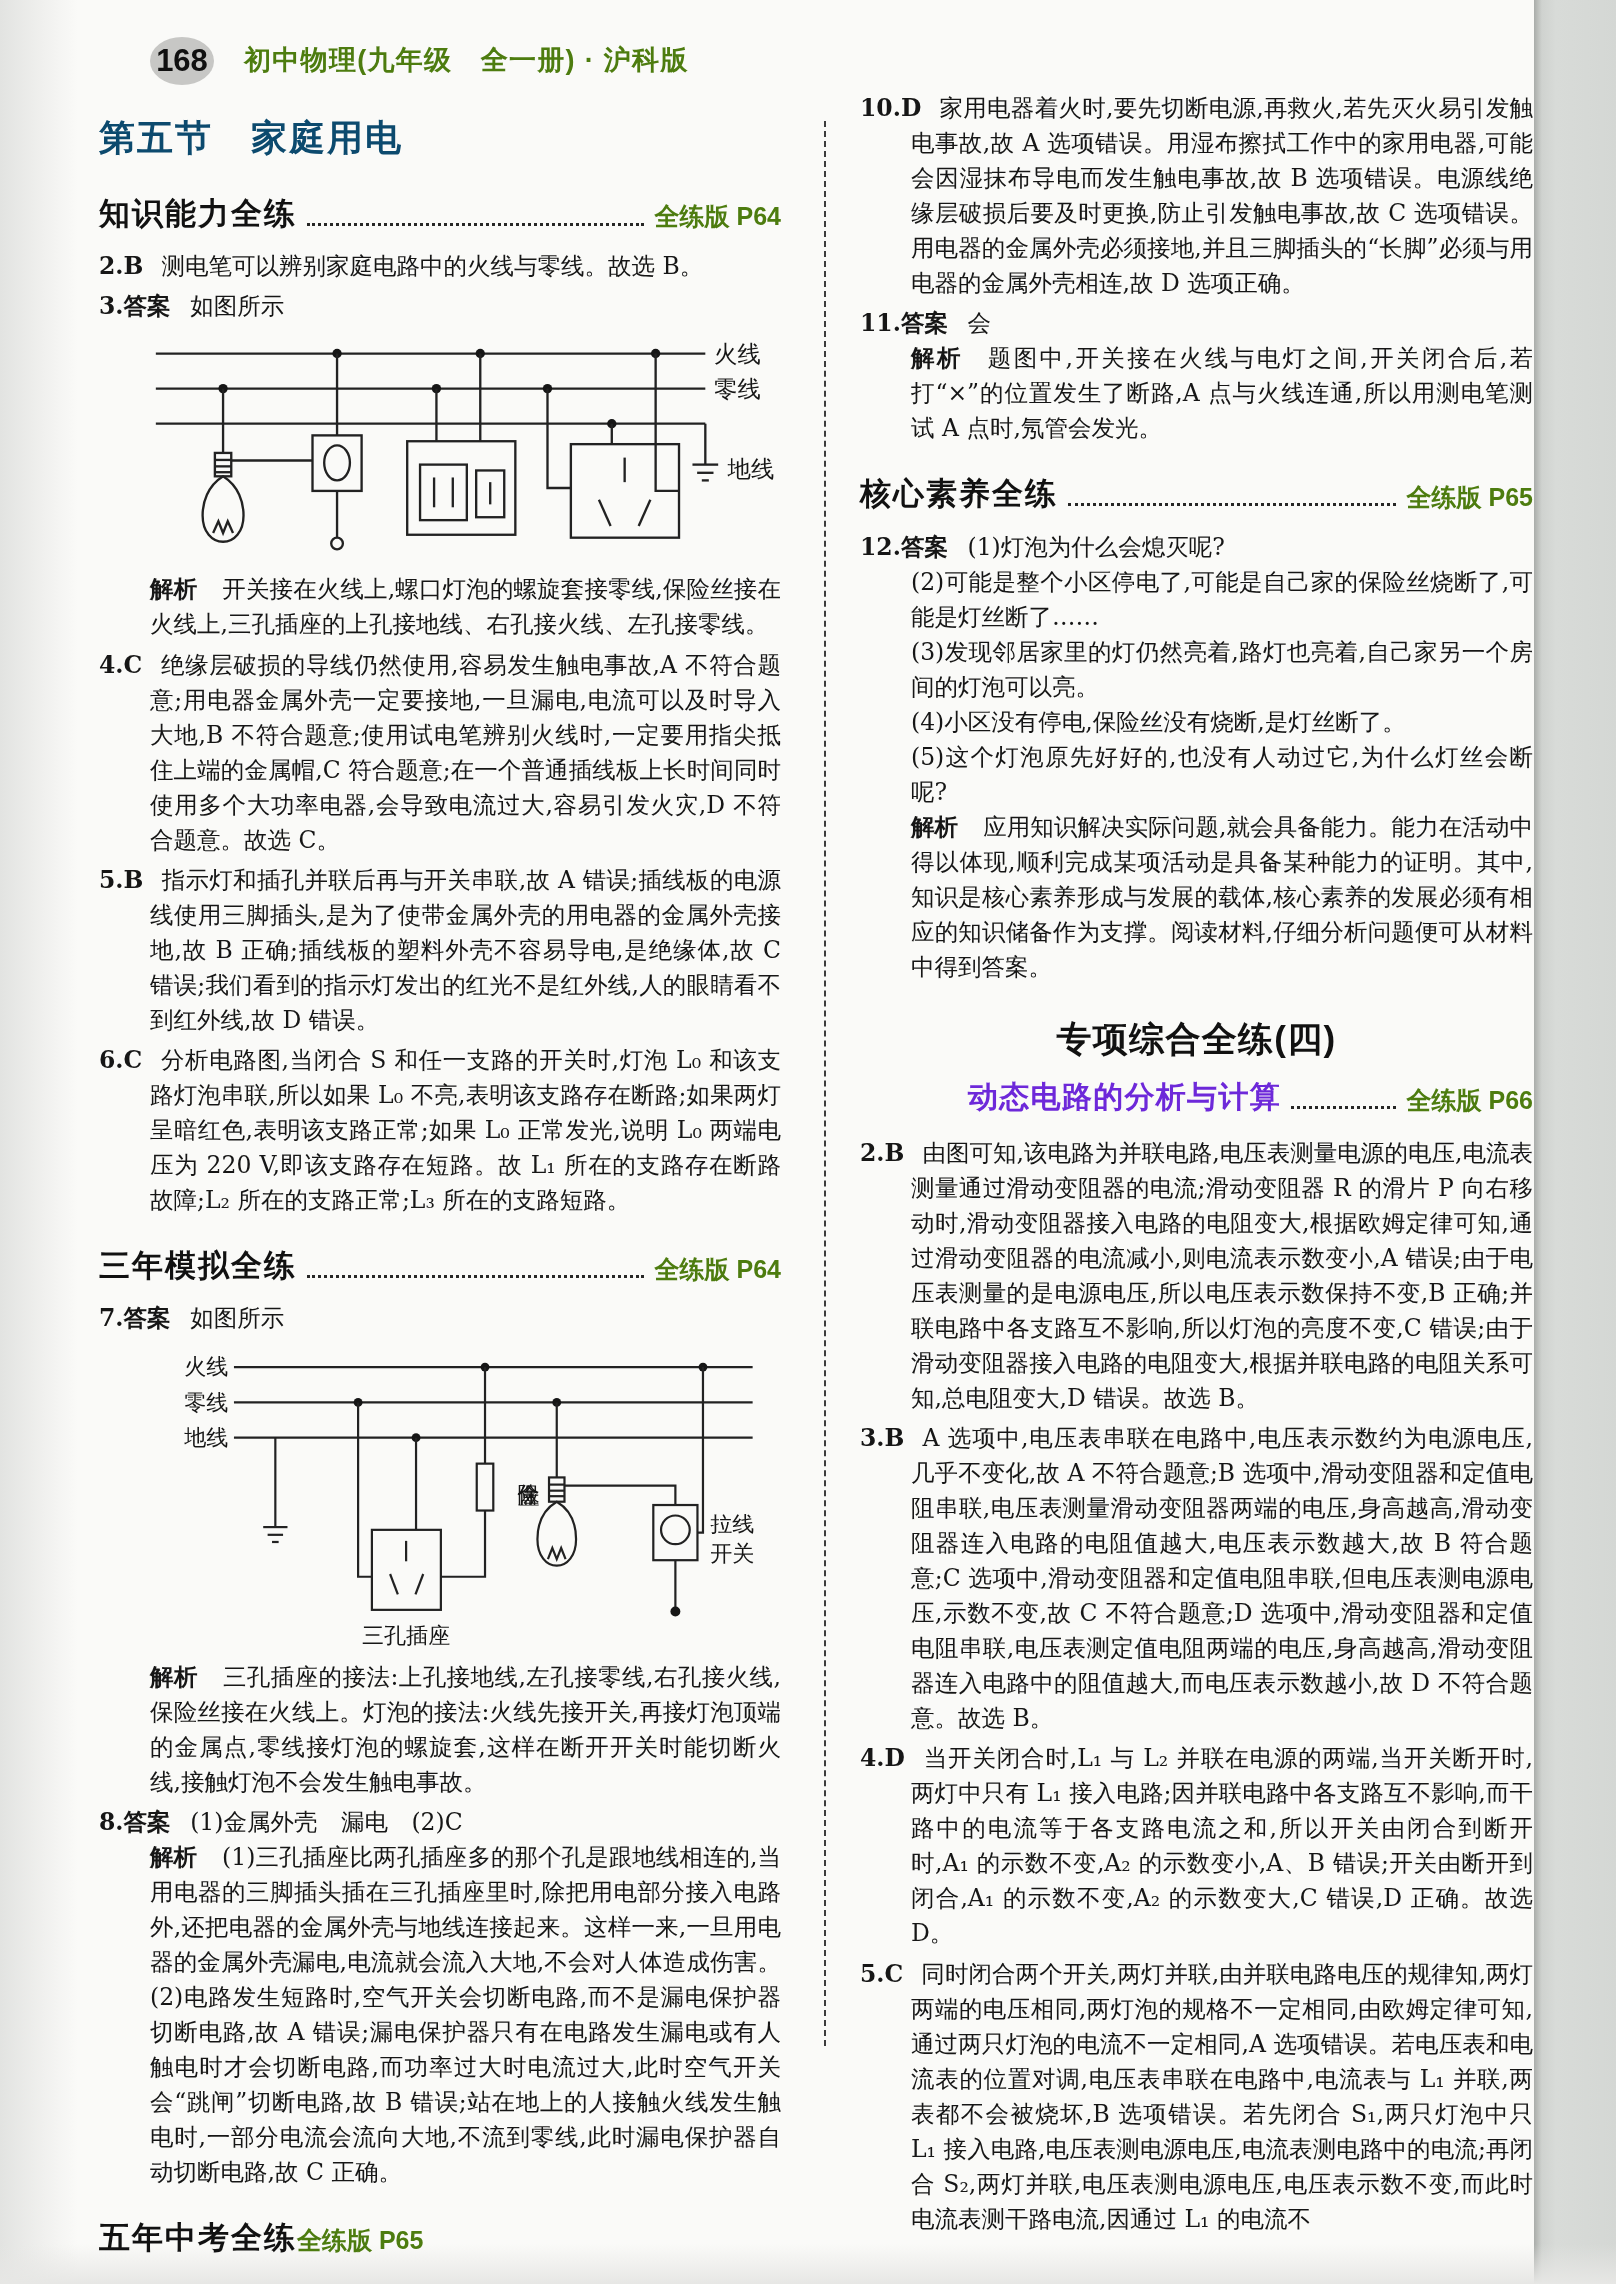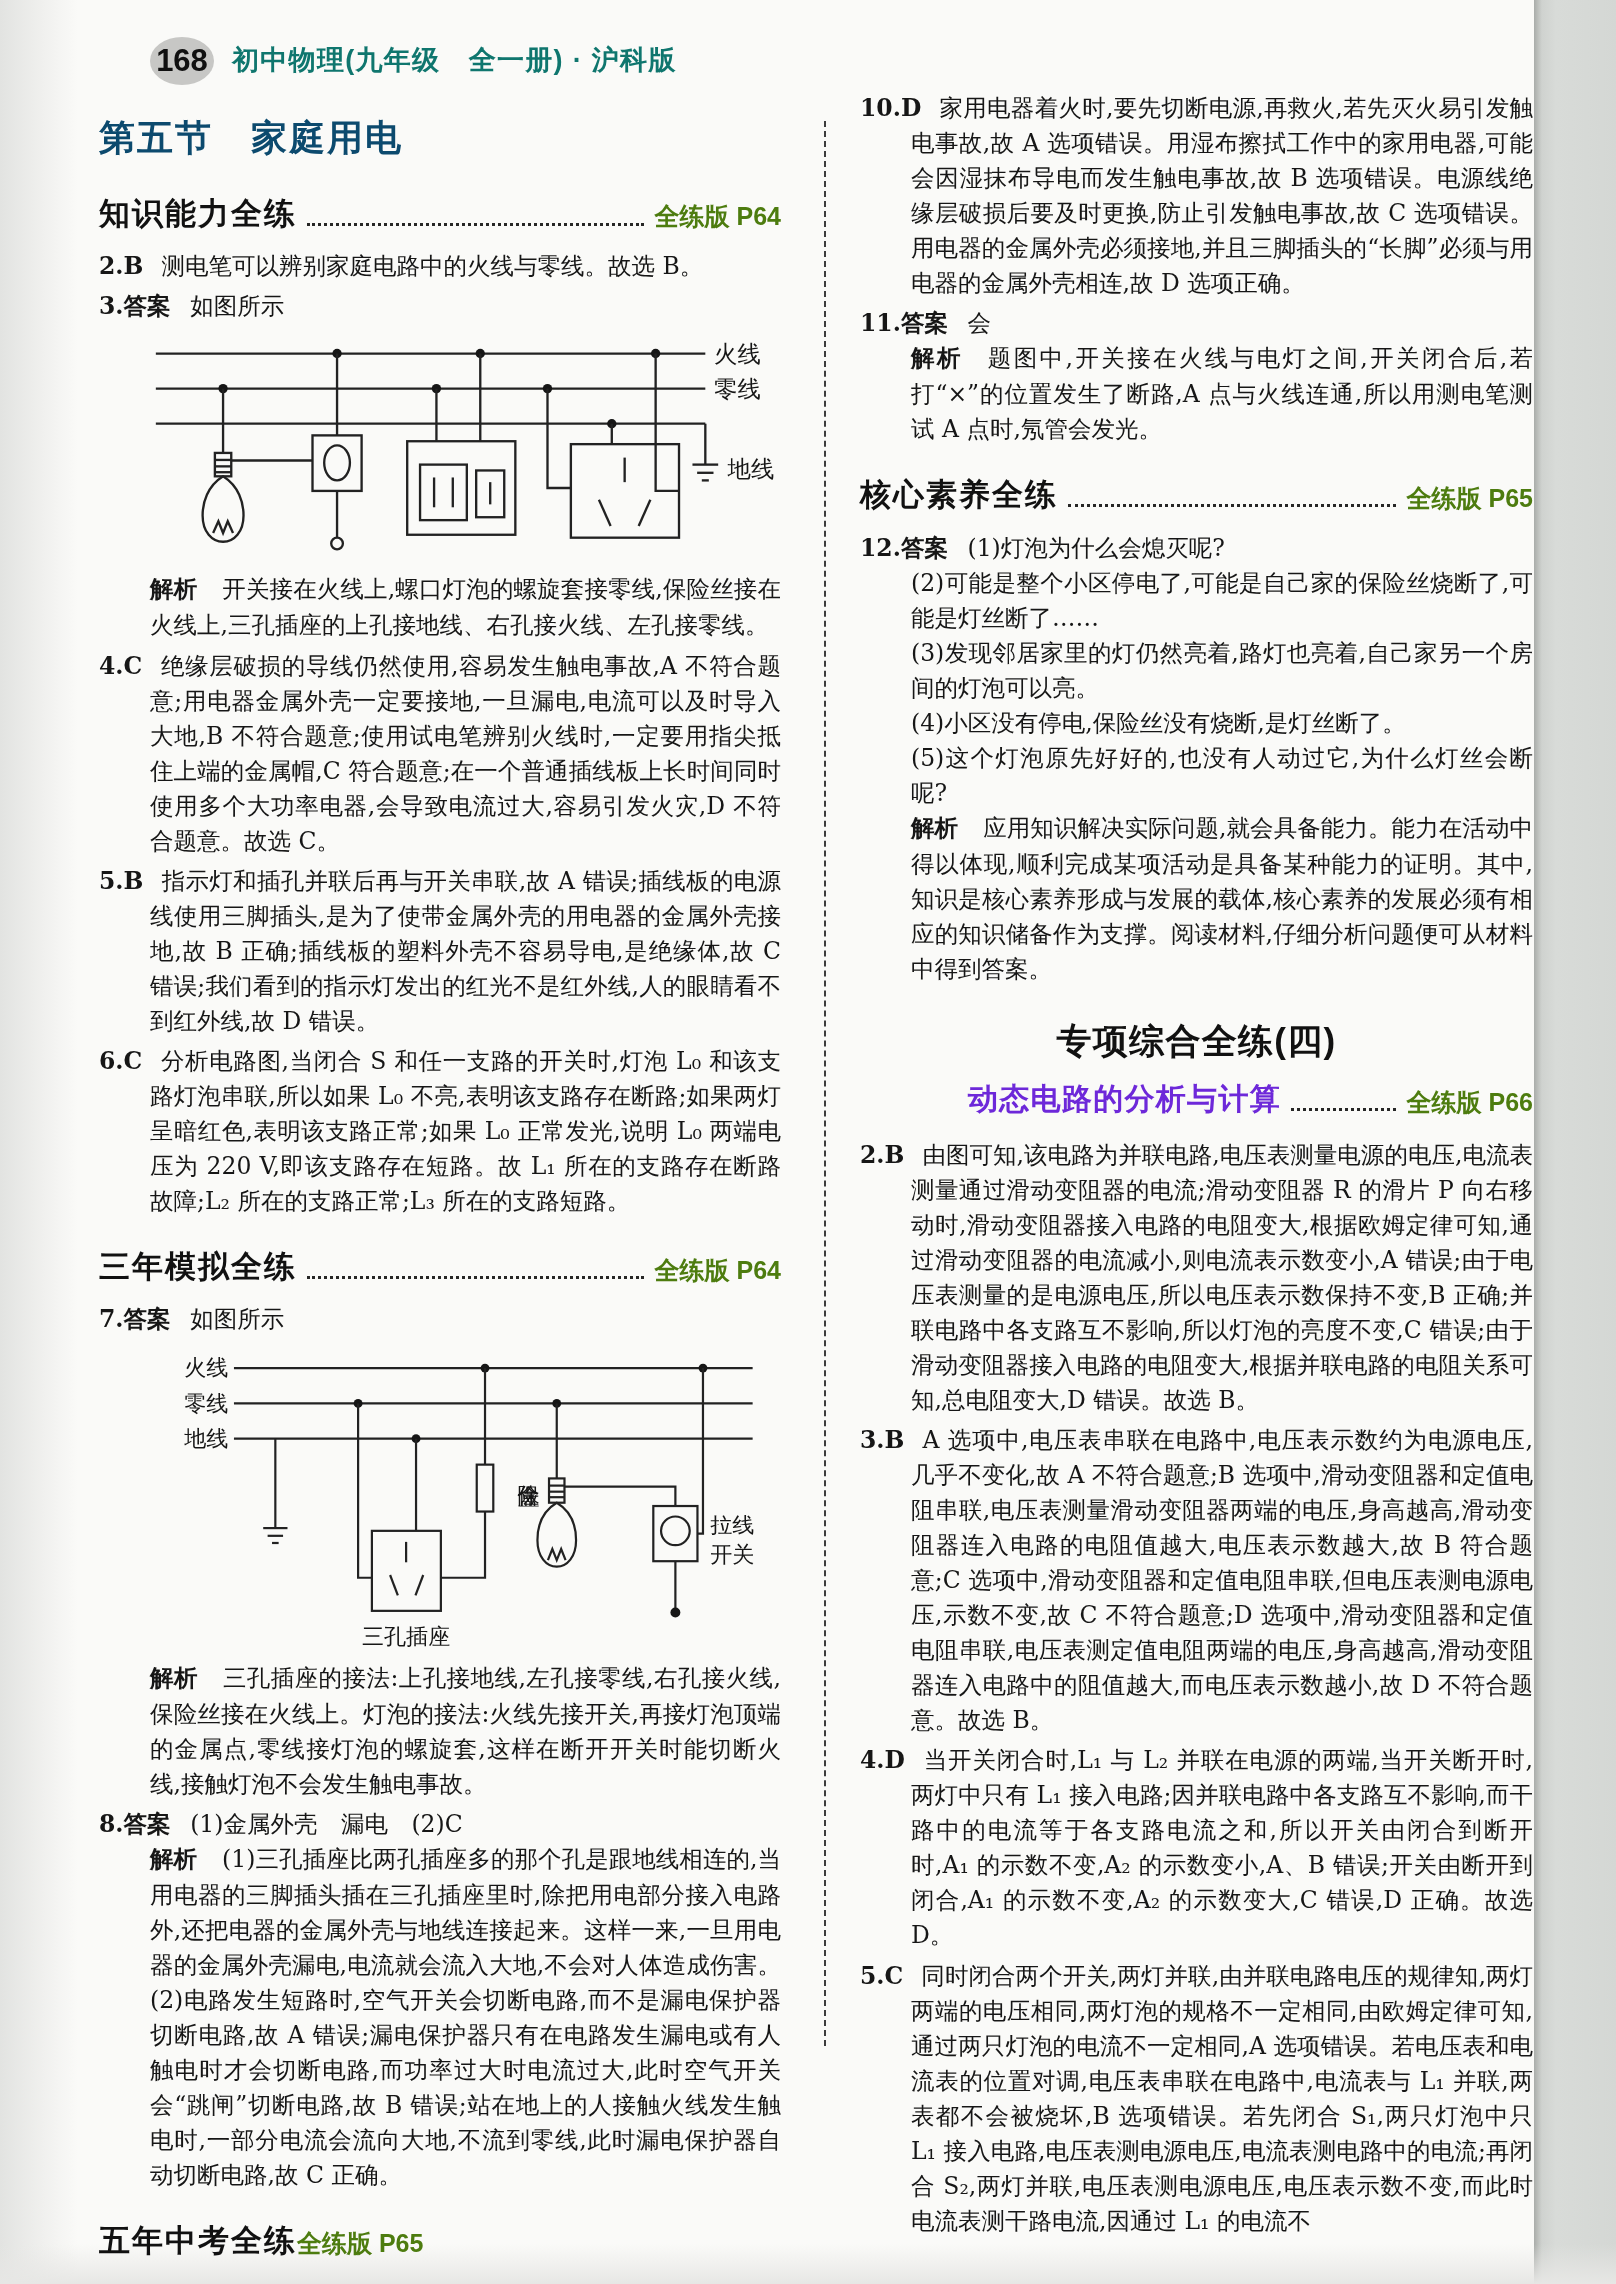--- a/index.html
+++ b/index.html
@@ -8,40 +8,40 @@
     background:linear-gradient(to right,#e2e3e1,#f0f0ee 55%,rgba(250,250,248,0));}
   .edge-right{position:absolute;top:0;left:1534px;width:83px;height:2284px;
     background:linear-gradient(to right,#a9aca9 0px,#cfd2cf 7.8px,#d8dbd8 22px,#d4d7d4 100%);}
   .edge-bottom{position:absolute;left:0;top:2244px;width:1616px;height:40px;
     background:linear-gradient(to bottom,rgba(250,250,248,0),#e7e7e5);}
   .divider{position:absolute;left:824px;top:121px;height:1925px;width:0;border-left:2.6px dashed #3c3c3c;}
 
   .pagehead{position:absolute;left:150px;top:37px;display:flex;align-items:center;gap:18px;}
   .badge{width:64px;height:48px;background:#c7c7c5;border-radius:50%;display:flex;align-items:center;justify-content:center;
     font:bold 31px "Liberation Sans",sans-serif;color:#101010;}
-  .booktitle{font:bold 27px "Liberation Sans",sans-serif;color:#0f766e;letter-spacing:1.3px;padding-bottom:2.6px;}
+  .booktitle{font:bold 27px "Liberation Sans",sans-serif;color:#4d7c0f;letter-spacing:1.3px;padding-bottom:2.6px;margin-left:12px;}
 
   .col{position:absolute;}
   .col-left{left:99px;top:98px;width:682px;}
   .col-right{left:860px;top:91px;width:673px;}
 
   .main-title{text-align:left;font:bold 36px "Liberation Sans",sans-serif;color:#0c4a6e;margin:15.7px 0 30px;letter-spacing:2px;}
 
   .sec-row{display:flex;align-items:flex-end;margin:27px 0 14.4px;}
   .sec-title{font:bold 31px "Liberation Sans",sans-serif;color:#111;letter-spacing:2px;white-space:nowrap;}
   .dots{flex:1;border-bottom:3.9px dotted #262626;margin:0 10.4px 9px;height:0;}
   .sec-ref{font:bold 25px "Liberation Sans",sans-serif;color:#4d7c0f;white-space:nowrap;padding-bottom:1.3px;}
 
   .item{font:23.5px/35px "DejaVu Serif","Liberation Serif",serif;color:#161616;text-align:justify;
     padding-left:51px;text-indent:-51px;margin-bottom:5.2px;}
   .num{font-weight:bold;margin-top:8px;}
   .ans-letter{font-weight:bold;margin-right:18px;}
   .ans-hei{font-family:"Liberation Sans",sans-serif;font-weight:bold;margin-right:19.6px;}
   .para,.cont{text-indent:0;margin:0;}
-  .lbl{font-family:Liberation Mono, monospace;font-weight:bold;margin-right:25px;}
+  .lbl{font-family:Liberation Sans, sans-serif;font-weight:bold;margin-right:25px;}
 
   .diagram{display:block;text-indent:0;margin:9px 0 5.2px;}
   .diagram line,.diagram polyline,.diagram path,.diagram rect,.diagram ellipse,.diagram circle{
     stroke:#222;stroke-width:4;fill:none;}
   .diagram .dotj{fill:#161616;stroke:none;}
   .diagram .knob{fill:#161616;stroke:none;}
   .diagram text{font-family:"DejaVu Serif","Liberation Serif",serif;font-size:40px;fill:#161616;stroke:none;}
   .diagram .vtext{writing-mode:vertical-rl;}
 
   .special-title{text-align:center;font:bold 35px "Liberation Sans",sans-serif;color:#111;margin:31px 0 14.4px;letter-spacing:1.3px;}

